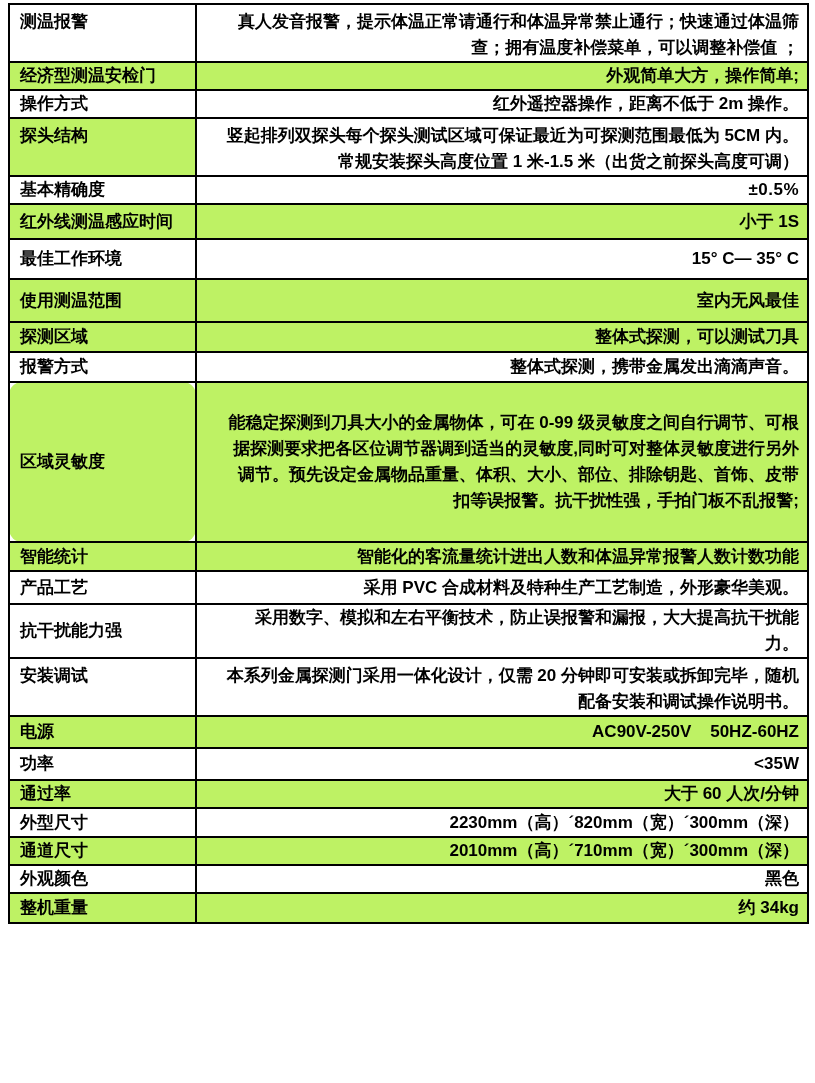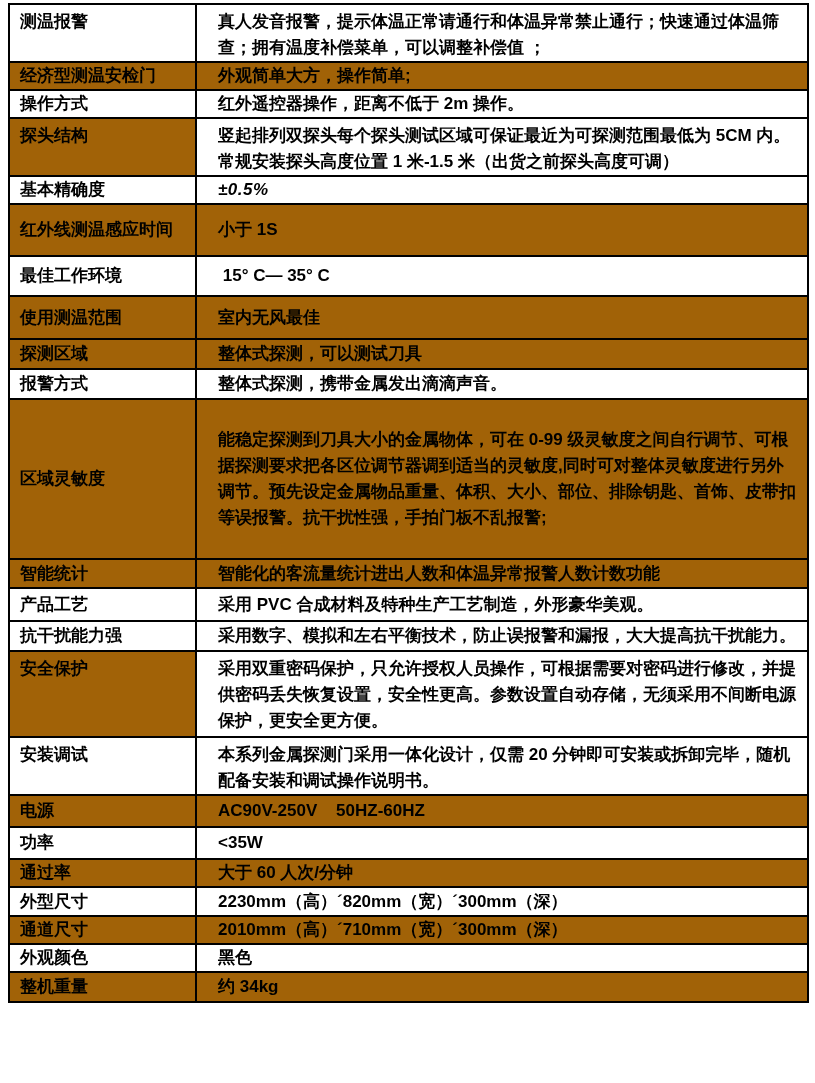--- a/index.html
+++ b/index.html
@@ -32,34 +32,33 @@
     border: 2px solid #000000;
     font-size: 17px;
     font-weight: bold;
     line-height: 26px;
     vertical-align: middle;
     padding: 0 8px 0 10px;
     overflow: hidden;
     white-space: pre-wrap;
     word-break: break-all;
   }
-  table.spec td.val { padding-left: 21px; }
-  td.shaded { background: #a16207; }
+  table.spec td.val { padding-left: 28px; text-align: right; }
+  td.shaded { background: #bef264; }
   tr.top td { vertical-align: top; padding-top: 4px; }
   tr.top td.lbl { vertical-align: top; }
-  td.mid-label { vertical-align: middle !important; padding-top: 0 !important; }
+  td.mid-label { vertical-align: middle !important; padding-top: 0 !important; border-radius: 13px; }
   td.wide-lines {
     line-height: 40px;
     vertical-align: top;
     padding-top: 1px;
   }
   td.big-val {
     font-size: 19px;
     letter-spacing: 0.5px;
-    font-style: italic;
   }
 </style>
 </head>
 <body>
 
 <div class="page">
   <table class="spec">
     <colgroup>
         <col class="c-label">
         <col class="c-value">
@@ -78,21 +77,21 @@
         <td class="val">红外遥控器操作，距离不低于 2m 操作。</td>
       </tr>
       <tr class="top" style="height:44px">
         <td class="lbl shaded">探头结构</td>
         <td class="val">竖起排列双探头每个探头测试区域可保证最近为可探测范围最低为 5CM 内。常规安装探头高度位置 1 米-1.5 米（出货之前探头高度可调）</td>
       </tr>
       <tr style="height:28px">
         <td class="lbl">基本精确度</td>
         <td class="val big-val">±0.5%</td>
       </tr>
-      <tr style="height:52px">
+      <tr style="height:35px">
         <td class="lbl shaded">红外线测温感应时间</td>
         <td class="val shaded">小于 1S</td>
       </tr>
       <tr style="height:40px">
         <td class="lbl">最佳工作环境</td>
         <td class="val"> 15° C— 35° C</td>
       </tr>
       <tr style="height:43px">
         <td class="lbl shaded">使用测温范围</td>
         <td class="val shaded">室内无风最佳</td>
@@ -113,24 +112,20 @@
         <td class="lbl shaded">智能统计</td>
         <td class="val shaded">智能化的客流量统计进出人数和体温异常报警人数计数功能</td>
       </tr>
       <tr style="height:33px">
         <td class="lbl">产品工艺</td>
         <td class="val">采用 PVC 合成材料及特种生产工艺制造，外形豪华美观。</td>
       </tr>
       <tr style="height:30px">
         <td class="lbl">抗干扰能力强</td>
         <td class="val">采用数字、模拟和左右平衡技术，防止误报警和漏报，大大提高抗干扰能力。</td>
-      </tr>
-      <tr class="top" style="height:86px">
-        <td class="lbl shaded">安全保护</td>
-        <td class="val">采用双重密码保护，只允许授权人员操作，可根据需要对密码进行修改，并提供密码丢失恢复设置，安全性更高。参数设置自动存储，无须采用不间断电源保护，更安全更方便。</td>
       </tr>
       <tr class="top" style="height:54px">
         <td class="lbl">安装调试</td>
         <td class="val">本系列金属探测门采用一体化设计，仅需 20 分钟即可安装或拆卸完毕，随机配备安装和调试操作说明书。</td>
       </tr>
       <tr style="height:32px">
         <td class="lbl shaded">电源</td>
         <td class="val shaded">AC90V-250V    50HZ-60HZ</td>
       </tr>
       <tr style="height:32px">

